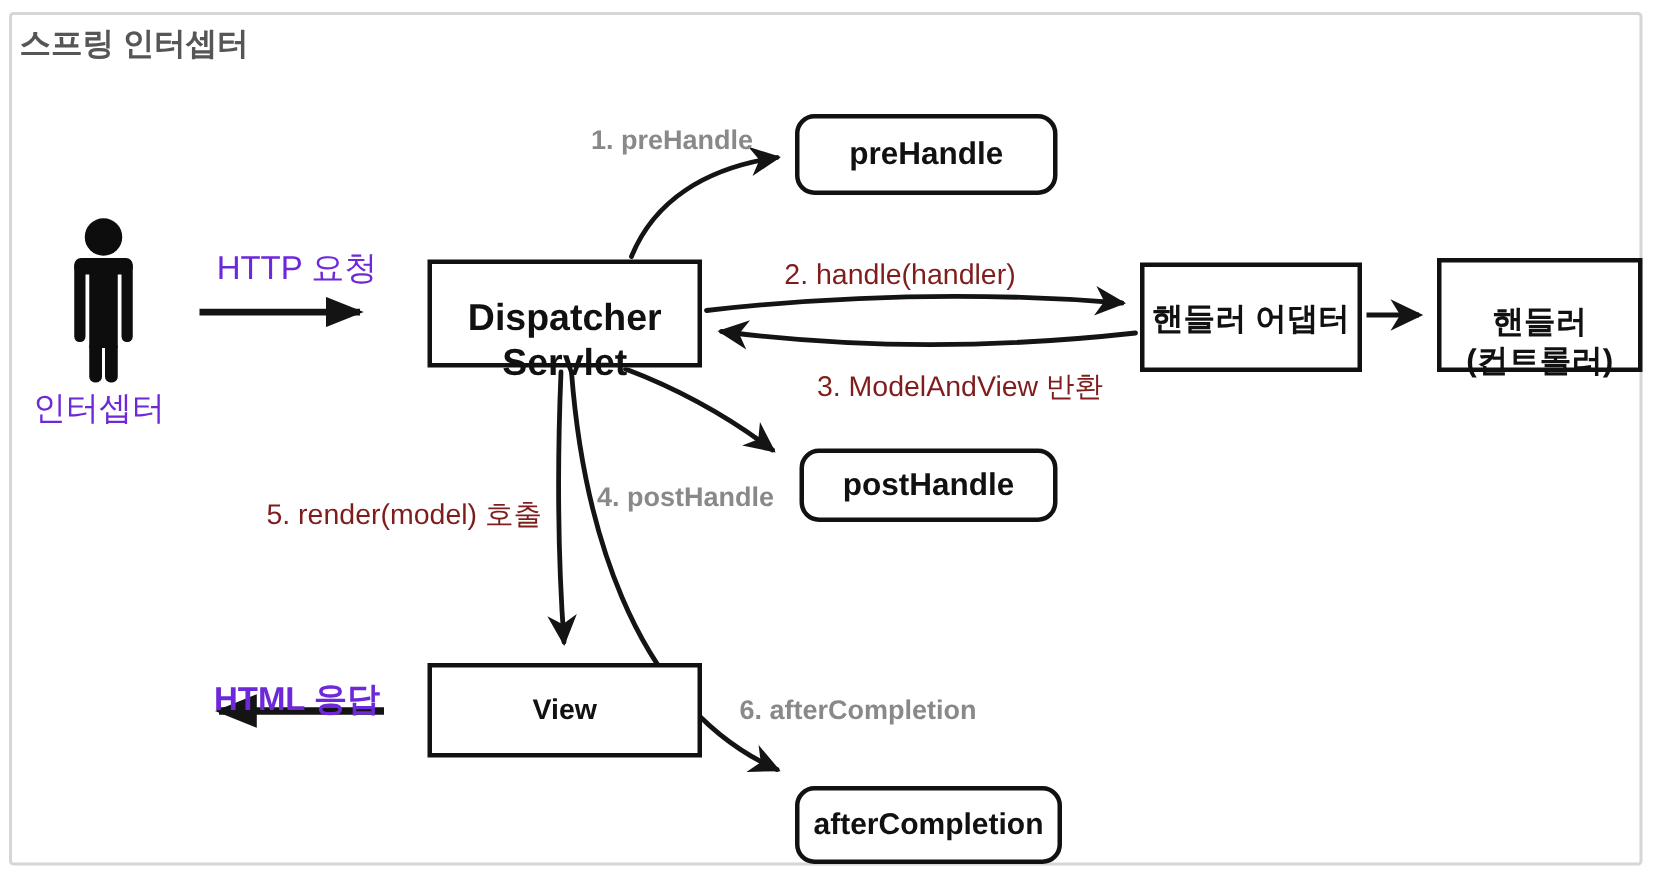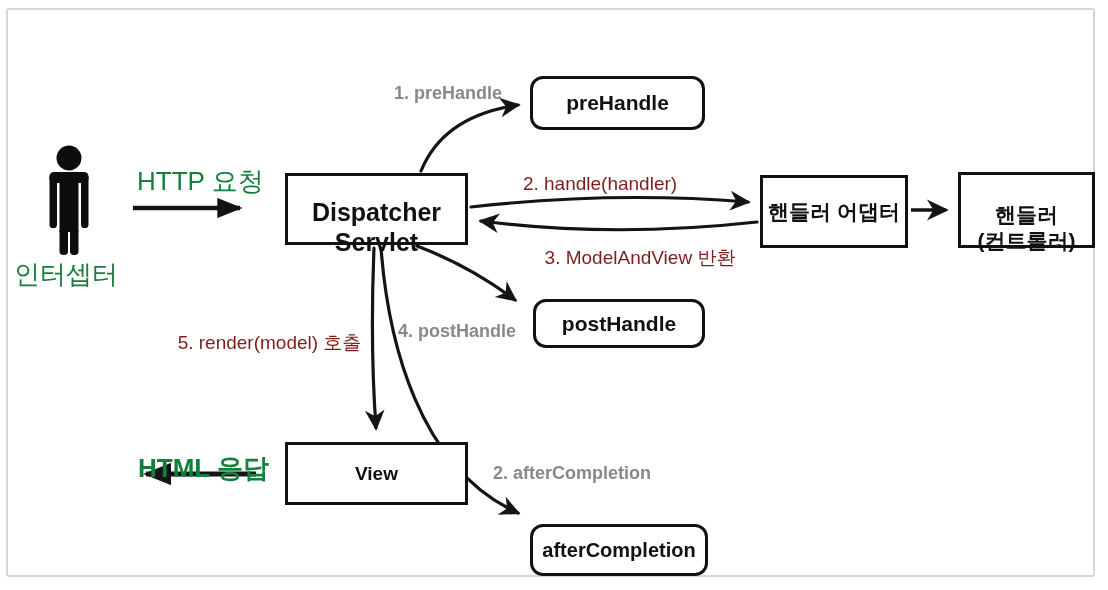--- a/index.html
+++ b/index.html
@@ -18,32 +18,33 @@
   }
   .node{
     display:flex;align-items:center;justify-content:center;text-align:center;
     background:#ffffff;border:3px solid #111111;color:#111111;font-weight:bold;
     box-sizing:border-box;
   }
   .node.rounded{border-radius:13px;border-width:3.5px;}
   .node .two-line{line-height:1.22;margin-top:36px;}
   .lbl{color:#7f1d1d;text-align:center;white-space:nowrap;}
   .lbl.bold{font-weight:bold;color:#898989;}
-  .lbl.kor{font-size:26px;color:#15803d;}
+  .lbl.kor{font-size:22px;color:#6d28d9;}
   .step{font-size:19px;}
   .step.bold{font-size:18px;}
   svg.layer{position:absolute;left:0;top:0;pointer-events:none;}
 </style>
 </head>
 <body>
 
 <div class="stage">
 
   <div class="frame"></div>
 
+  <div class="abs diagram-title">스프링 인터셉터</div>
 
   <svg class="layer" width="1108" height="590" viewBox="0 0 1108 590">
     <defs>
       <marker id="ahCurve" viewBox="0 0 10 10" refX="8.4" refY="5" markerWidth="7" markerHeight="7" orient="auto-start-reverse">
         <path d="M0.4,0.6 L9.6,5 L0.4,9.4 L3.1,5 Z" fill="#141414"></path>
       </marker>
       <marker id="ahSolid" viewBox="0 0 10 8" refX="9" refY="4" markerWidth="5.6" markerHeight="4.5" orient="auto">
         <path d="M0,0 L10,4 L0,8 Z" fill="#141414"></path>
       </marker>
     </defs>
@@ -86,21 +87,21 @@
   <div class="abs lbl step bold" style="left:386px;top:83px;width:124px;">1. preHandle</div>
 
   <div class="abs lbl step" style="left:515px;top:173px;width:170px;">2. handle(handler)</div>
 
   <div class="abs lbl step" style="left:500px;top:245px;width:196px;margin-left:42px;">3. ModelAndView 반환</div>
 
   <div class="abs lbl step bold" style="left:390px;top:321px;width:134px;">4. postHandle</div>
 
   <div class="abs lbl step" style="left:172px;top:330px;width:195px;">5. render(model) 호출</div>
 
-  <div class="abs lbl step bold" style="left:482px;top:463px;width:180px;">2. afterCompletion</div>
+  <div class="abs lbl step bold" style="left:482px;top:463px;width:180px;">6. afterCompletion</div>
 
   <div class="abs node" style="left:285px;top:173px;width:183px;height:72px;font-size:25px;">
     <div class="two-line">
       <span style="display:block">Dispatcher</span>
       <span style="display:block">Servlet</span>
     </div>
   </div>
 
   <div class="abs node rounded" style="left:530px;top:76px;width:175px;height:54px;font-size:21px;">
     <span>preHandle</span>

